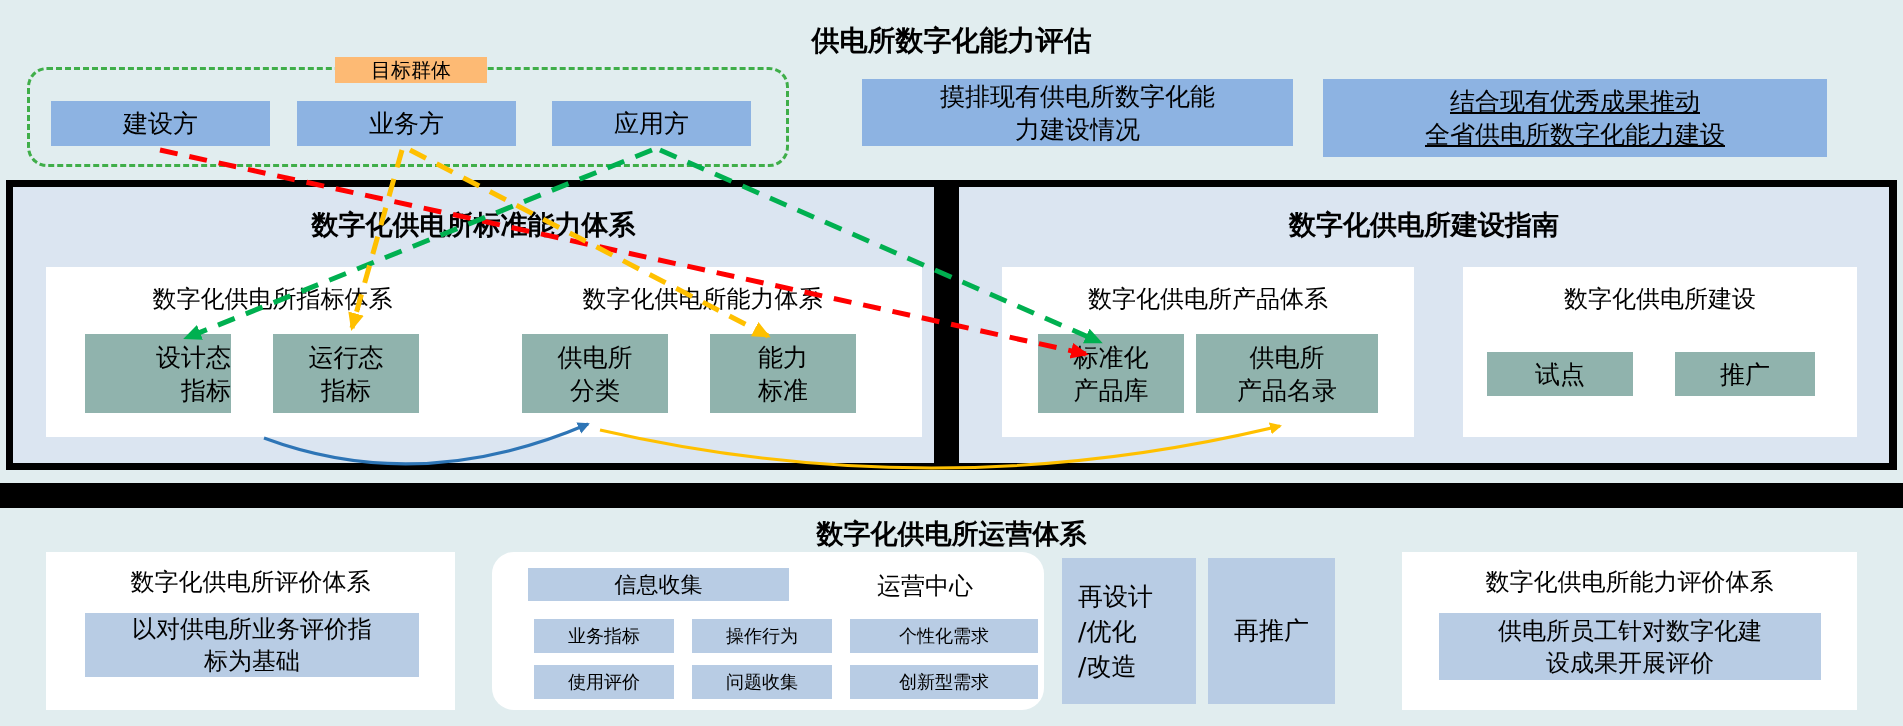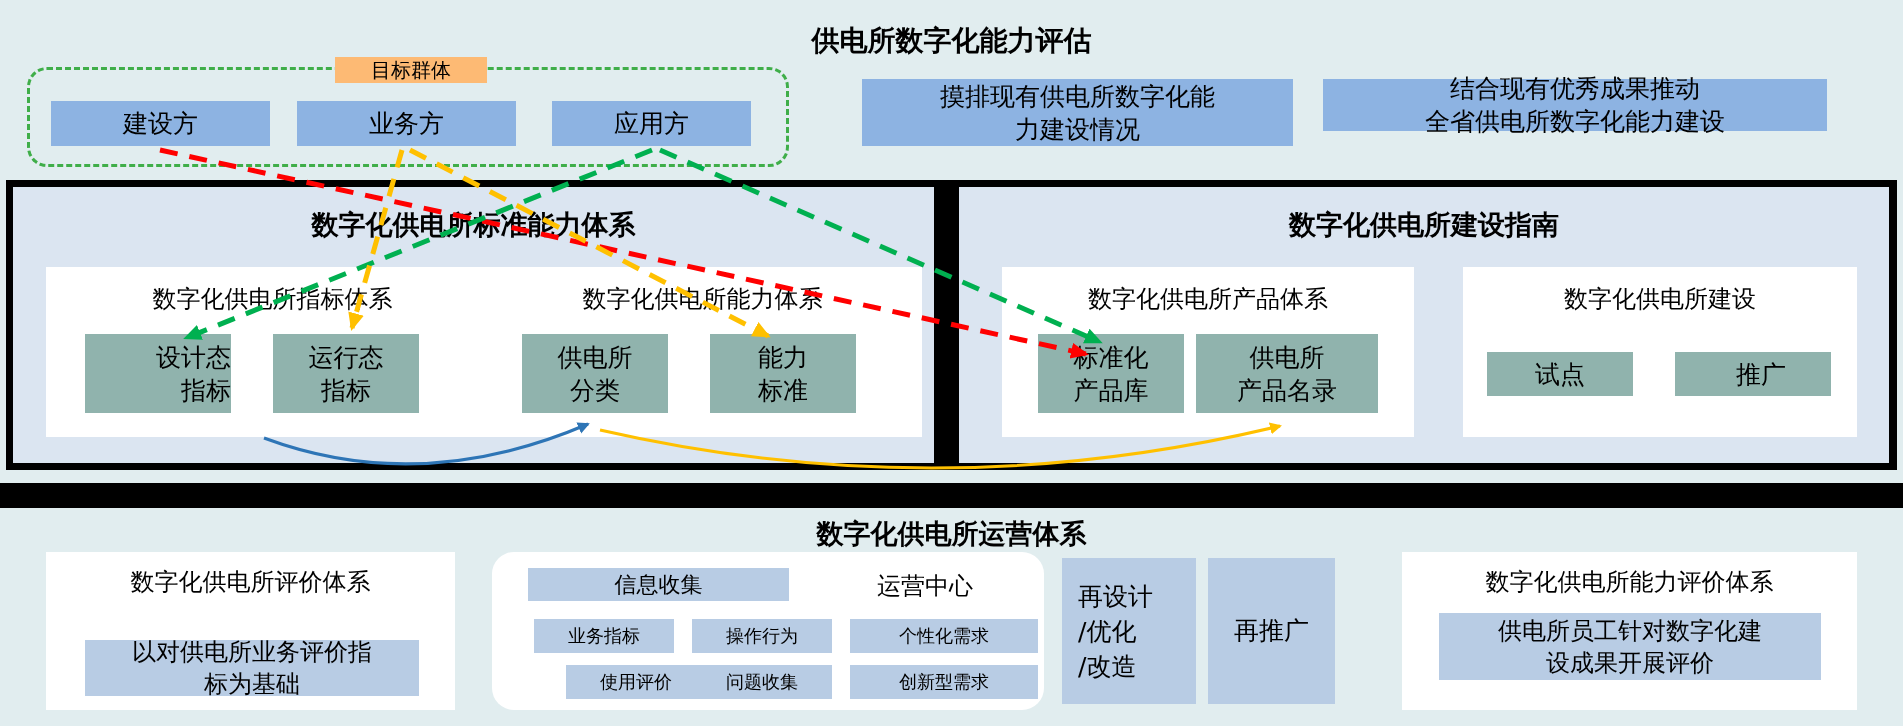--- a/index.html
+++ b/index.html
@@ -40,21 +40,21 @@
   <div class="group-label" style="left:335px;top:57px;width:140px;">目标群体</div>
 
   <div class="blue-box" style="left:51px;top:101px;width:219px;height:45px;">建设方</div>
   <div class="blue-box" style="left:297px;top:101px;width:219px;height:45px;">业务方</div>
   <div class="blue-box" style="left:552px;top:101px;width:199px;height:45px;">应用方</div>
 
   <div class="note-box" style="left:862px;top:79px;width:431px;height:67px;">
     <span>摸排现有供电所数字化能</span>
     <span>力建设情况</span>
   </div>
-  <div class="note-box" style="left:1323px;top:79px;width:504px;height:52px;">
+  <div class="note-box" style="left:1323px;top:79px;width:504px;height:78px;text-decoration:underline;">
     <span>结合现有优秀成果推动</span>
     <span>全省供电所数字化能力建设</span>
   </div>
 
   <div class="black-frame" style="left:6px;top:180px;width:1891px;height:290px;">
 
     <div class="panel" style="left:7px;top:7px;width:921px;height:276px;">
       <div class="panel-title">数字化供电所标准能力体系</div>
 
       <div class="white-card" style="left:33px;top:80px;width:421px;height:170px;padding-left:32px;">
@@ -93,45 +93,45 @@
         </div>
         <div class="teal-box" style="left:194px;top:67px;width:182px;height:79px;">
           <span>供电所</span>
           <span>产品名录</span>
         </div>
       </div>
 
       <div class="white-card" style="left:504px;top:80px;width:394px;height:170px;">
         <div class="card-title">数字化供电所建设</div>
         <div class="teal-box" style="left:24px;top:85px;width:146px;height:44px;">试点</div>
-        <div class="teal-box" style="left:212px;top:85px;width:140px;height:44px;padding-left:16px;">推广</div>
+        <div class="teal-box" style="left:212px;top:85px;width:140px;height:44px;">推广</div>
       </div>
     </div>
   </div>
 
   <div class="divider-bar"></div>
 
   <div class="section-title">数字化供电所运营体系</div>
 
   <div class="white-card" style="left:46px;top:552px;width:409px;height:158px;">
     <div class="card-title" style="top:14px;">数字化供电所评价体系</div>
-    <div class="lblue-box" style="left:39px;top:61px;width:334px;height:56px;margin-top:27px;">
+    <div class="lblue-box" style="left:39px;top:61px;width:334px;height:64px;">
       <span>以对供电所业务评价指</span>
       <span>标为基础</span>
     </div>
   </div>
 
   <div class="white-card" style="left:492px;top:552px;width:552px;height:158px;border-radius:22px;">
     <div class="small-blue" style="left:36px;top:16px;width:261px;height:33px;font-size:22px;">信息收集</div>
     <div class="plain-label" style="left:358px;top:18px;width:150px;">运营中心</div>
 
     <div class="small-blue" style="left:42px;top:67px;width:140px;height:34px;">业务指标</div>
     <div class="small-blue" style="left:200px;top:67px;width:140px;height:34px;">操作行为</div>
     <div class="small-blue" style="left:358px;top:67px;width:188px;height:34px;">个性化需求</div>
-    <div class="small-blue" style="left:42px;top:113px;width:140px;height:34px;margin-left:32px;">使用评价</div>
+    <div class="small-blue" style="left:42px;top:113px;width:140px;height:34px;">使用评价</div>
     <div class="small-blue" style="left:200px;top:113px;width:140px;height:34px;">问题收集</div>
     <div class="small-blue" style="left:358px;top:113px;width:188px;height:34px;">创新型需求</div>
   </div>
 
   <div class="lblue-box" style="left:1062px;top:558px;width:134px;height:146px;font-size:25px;line-height:35px;align-items:flex-start;padding-left:16px;width:118px;text-align:left;">
     <span>再设计</span>
     <span>/优化</span>
     <span>/改造</span>
   </div>
   <div class="lblue-box" style="left:1208px;top:558px;width:127px;height:146px;font-size:25px;">再推广</div>

